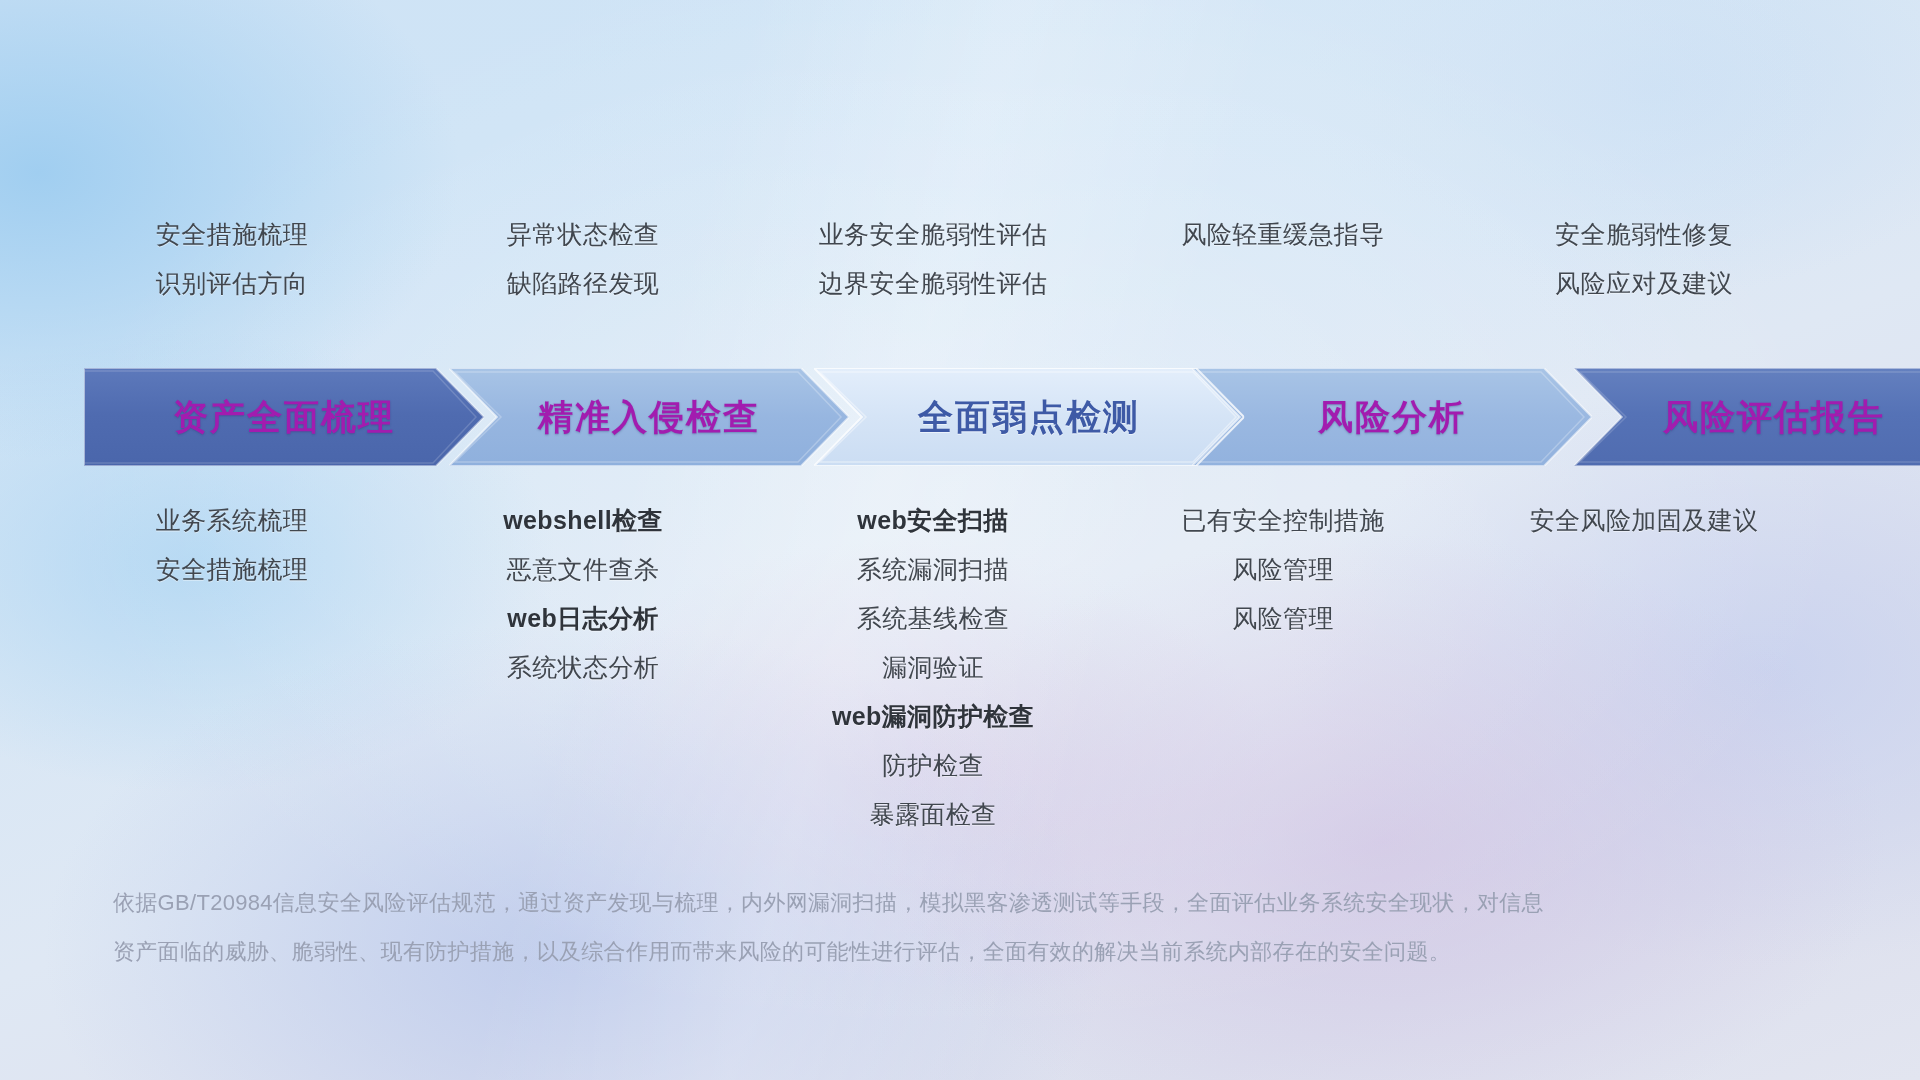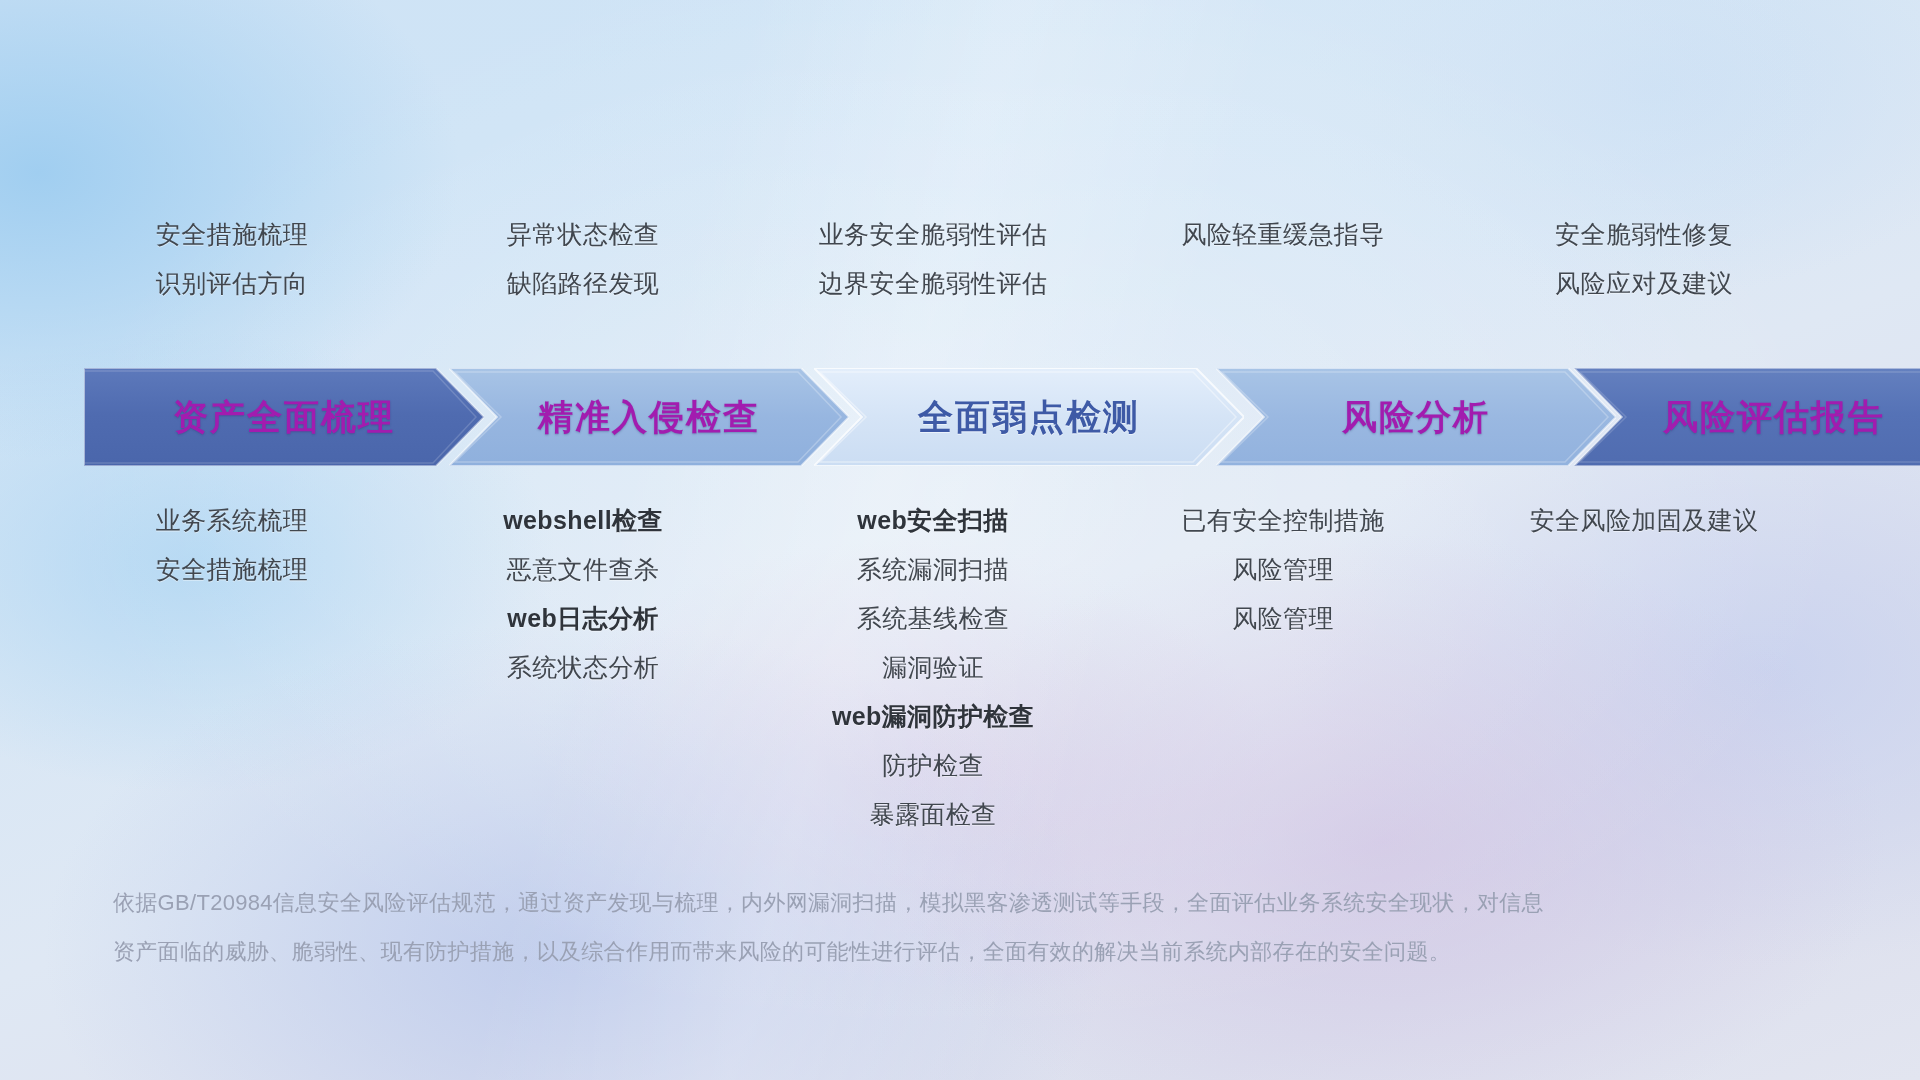--- a/index.html
+++ b/index.html
@@ -250,21 +250,21 @@
           </defs>
           <path d="M0,0 L382,0 L430,49 L382,98 L0,98 L48,49 Z" fill="url(#g3)"></path>
         </svg>
         <svg class="gloss" viewBox="0 0 430 98" preserveAspectRatio="none">
           <path d="M0,0 L382,0 L430,49 L382,98 L0,98 L48,49 Z" fill="none" stroke="rgba(255,255,255,0.75)" stroke-width="2"></path>
           <path d="M6,4 L379,4 L422,49 L379,94 L6,94 L52,49 Z" fill="none" stroke="rgba(255,255,255,0.4)" stroke-width="1.5"></path>
         </svg>
         <span class="cap cap-dark">全面弱点检测</span>
       </div>
 
-      <div class="chev" style="left:1132px; width:400px;">
+      <div class="chev" style="left:1108px; width:400px;">
         <svg class="shape" viewBox="0 0 400 98" preserveAspectRatio="none">
           <defs>
             <linearGradient id="g4" x1="0" y1="0" x2="0" y2="1">
               <stop offset="0%" stop-color="#a8c4e6"></stop>
               <stop offset="50%" stop-color="#9ab8e1"></stop>
               <stop offset="100%" stop-color="#92b2de"></stop>
             </linearGradient>
           </defs>
           <path d="M0,0 L352,0 L400,49 L352,98 L0,98 L48,49 Z" fill="url(#g4)"></path>
         </svg>

